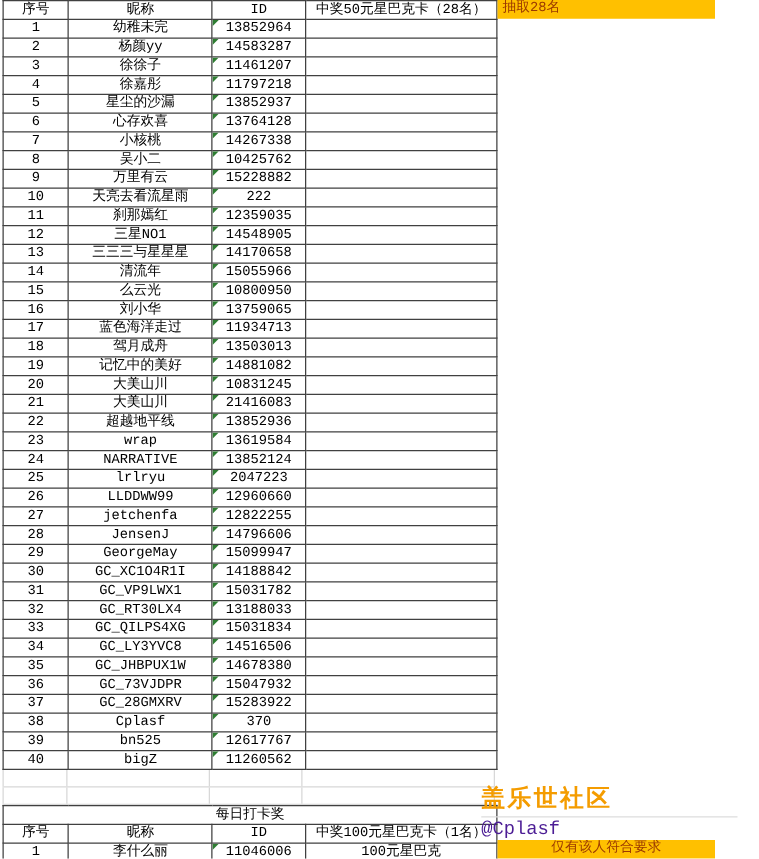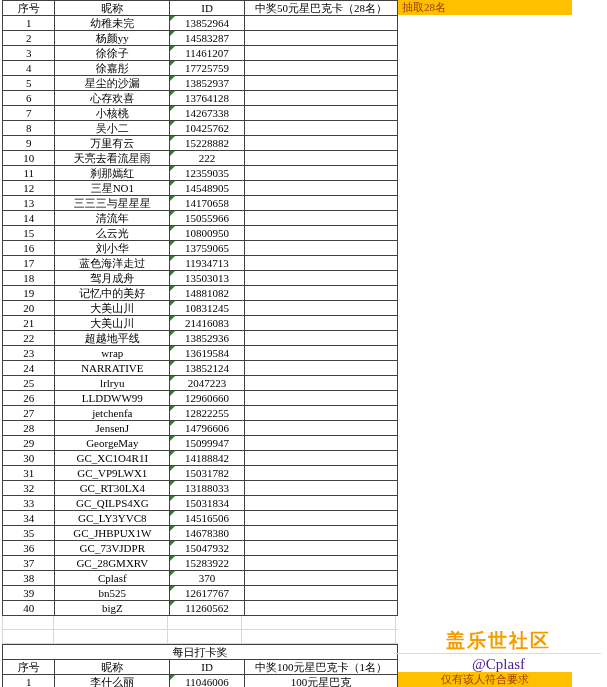--- a/index.html
+++ b/index.html
@@ -1,18 +1,18 @@
 <!DOCTYPE html>
 <html><head>
 <meta charset="utf-8">
 <style>
   html,body{margin:0;padding:0;background:#fff;}
   .sheet{
     position:relative;width:607px;height:687px;overflow:hidden;background:#fff;
-    font-family:Liberation Serif, serif;color:#000;
+    font-family:Liberation Mono, monospace;color:#000;
   }
   table{border-collapse:collapse;table-layout:fixed;}
   td,th{
     border:1px solid #404040;height:14px;padding:0;margin:0;
     font-size:11px;font-weight:normal;text-align:center;vertical-align:middle;
     overflow:hidden;white-space:nowrap;line-height:14px;
   }
   .col-no{width:52px;}
   .col-name{width:114px;}
   .col-id{width:74px;}
@@ -33,21 +33,21 @@
   .g1{width:52px;} .g2{width:114px;} .g3{width:74px;} .g4{width:154px;}
   
   .note{
     position:absolute;left:398px;width:174px;height:15px;
     font-size:11px;line-height:15px;overflow:hidden;white-space:nowrap;
   }
   .note-top{top:0;text-align:left;padding-left:4px;box-sizing:border-box;}
   .note-bottom{top:672px;text-align:center;}
   
   .watermark{
-    position:absolute;left:396px;top:629px;width:205px;text-align:center;
+    position:absolute;left:385px;top:629px;width:205px;text-align:left;
   }
   .wm-line1{
     display:block;font-size:19px;font-weight:bold;letter-spacing:2px;
     line-height:23px;border-bottom:1px solid #DDDDDD;padding-bottom:1px;
   }
   .wm-line2{display:block;font-size:15px;line-height:18px;margin-top:1px;}
 </style>
 </head>
 <body>
 
@@ -83,21 +83,21 @@
   </tr>
         <tr>
     <td>3</td>
     <td>徐徐子</td>
     <td class="id-cell">11461207</td>
     <td></td>
   </tr>
         <tr>
     <td>4</td>
     <td>徐嘉彤</td>
-    <td class="id-cell">17725759</td>
+    <td class="id-cell">11797218</td>
     <td></td>
   </tr>
         <tr>
     <td>5</td>
     <td>星尘的沙漏</td>
     <td class="id-cell">13852937</td>
     <td></td>
   </tr>
         <tr>
     <td>6</td>

